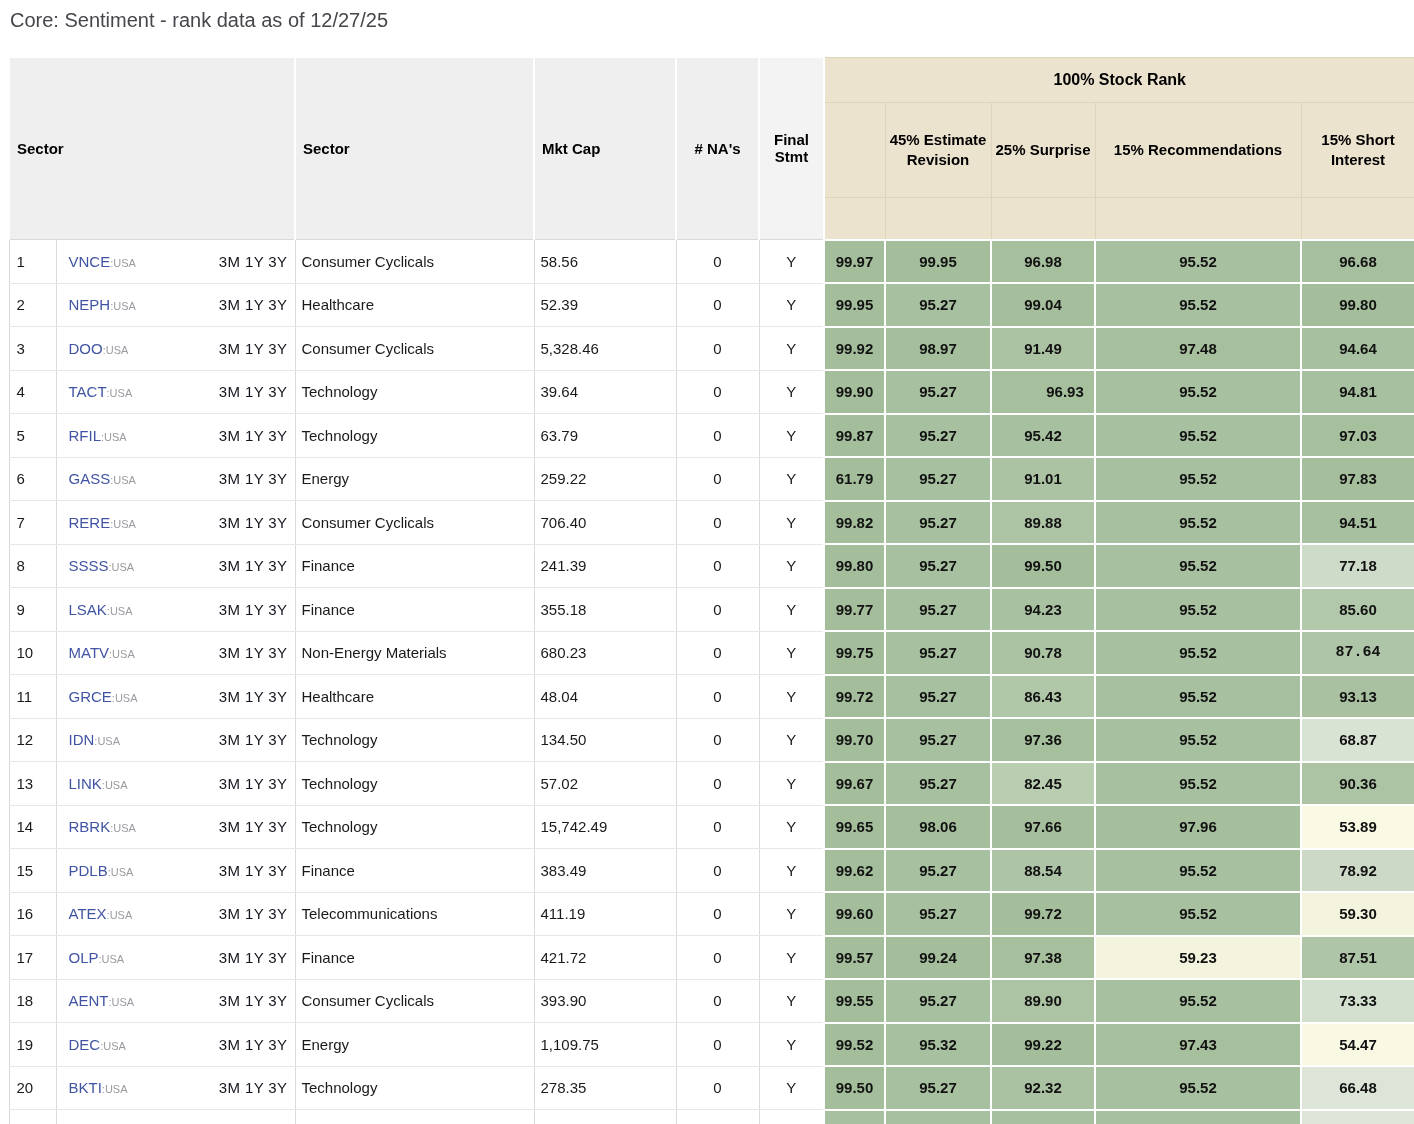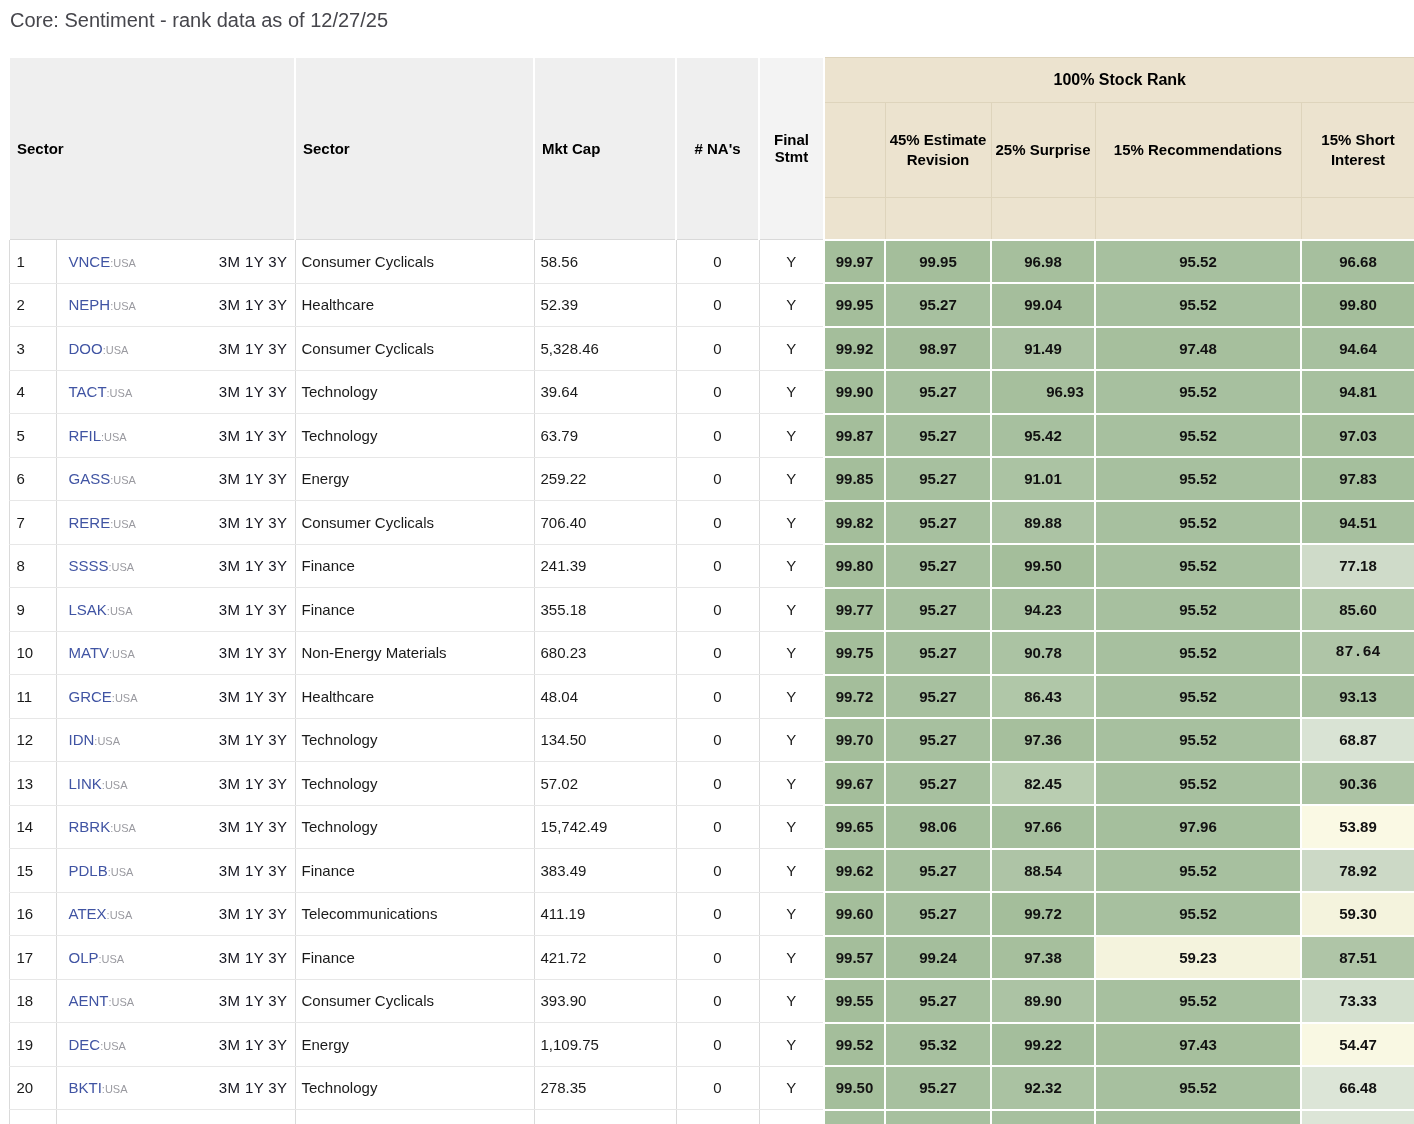--- a/index.html
+++ b/index.html
@@ -178,21 +178,21 @@
           <td class="c-ticker">
             <div class="tick-wrap">
               <a class="tk" href="#">GASS<span class="sfx">:USA</span></a>
               <span class="tf">3M 1Y 3Y</span>
             </div>
           </td>
           <td class="c-sector">Energy</td>
           <td class="c-mkt">259.22</td>
           <td class="c-nas">0</td>
           <td class="c-final">Y</td>
-          <td class="c-rank" style="background: rgb(164, 190, 155);">99.85</td>
+          <td class="c-rank" style="background: rgb(164, 190, 155);">61.79</td>
           <td class="c-rank" style="background: rgb(167, 192, 159);">95.27</td>
           <td class="c-rank" style="background: rgb(171, 195, 163);">91.01</td>
           <td class="c-rank" style="background: rgb(167, 192, 159);">95.52</td>
           <td class="c-rank" style="background: rgb(165, 191, 157);">97.83</td>
         </tr>
         <tr>
           <td class="c-num">7</td>
           <td class="c-ticker">
             <div class="tick-wrap">
               <a class="tk" href="#">RERE<span class="sfx">:USA</span></a>

